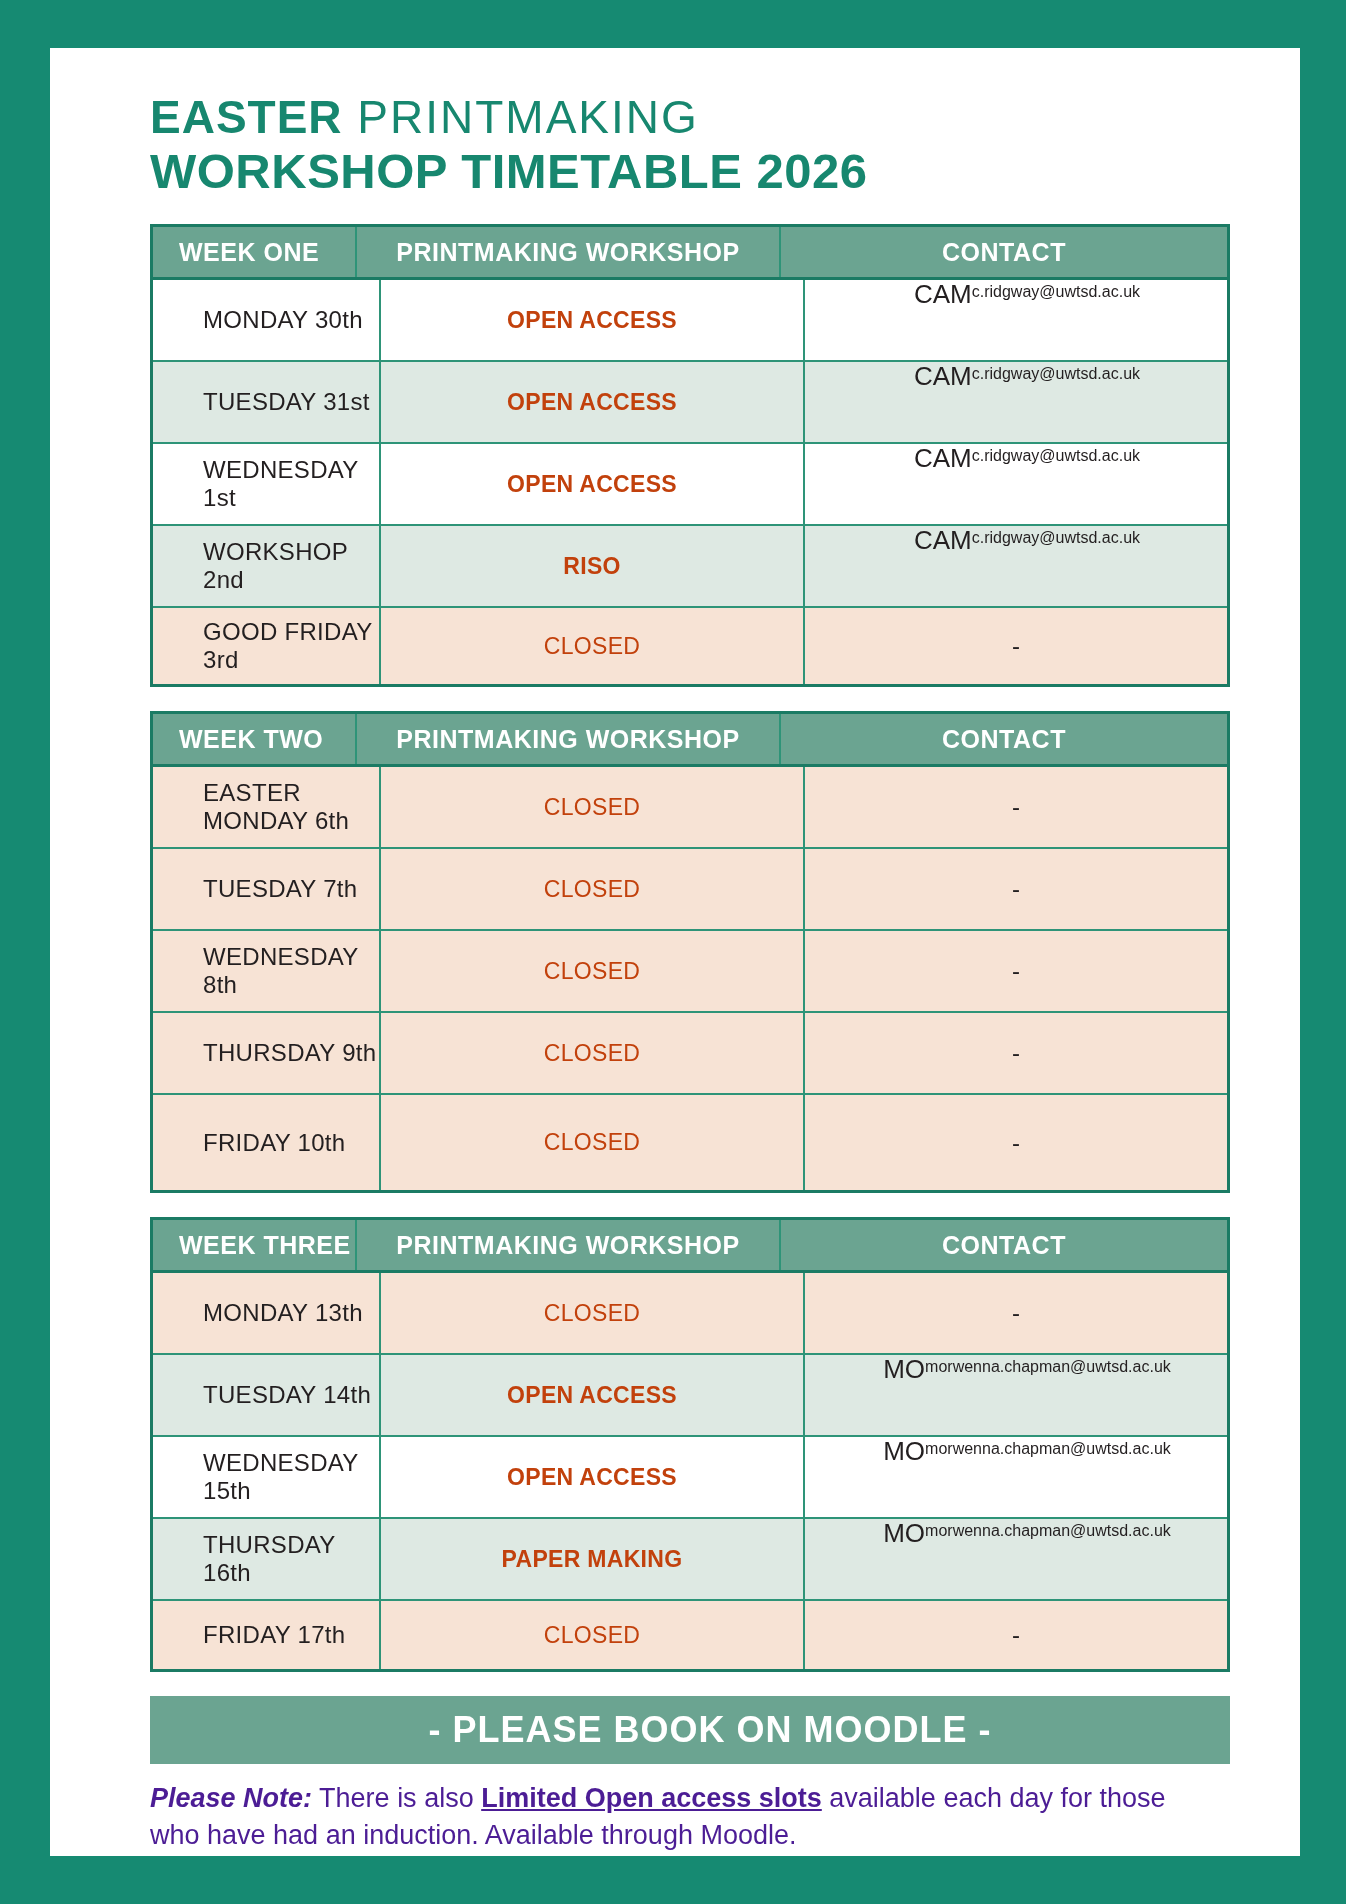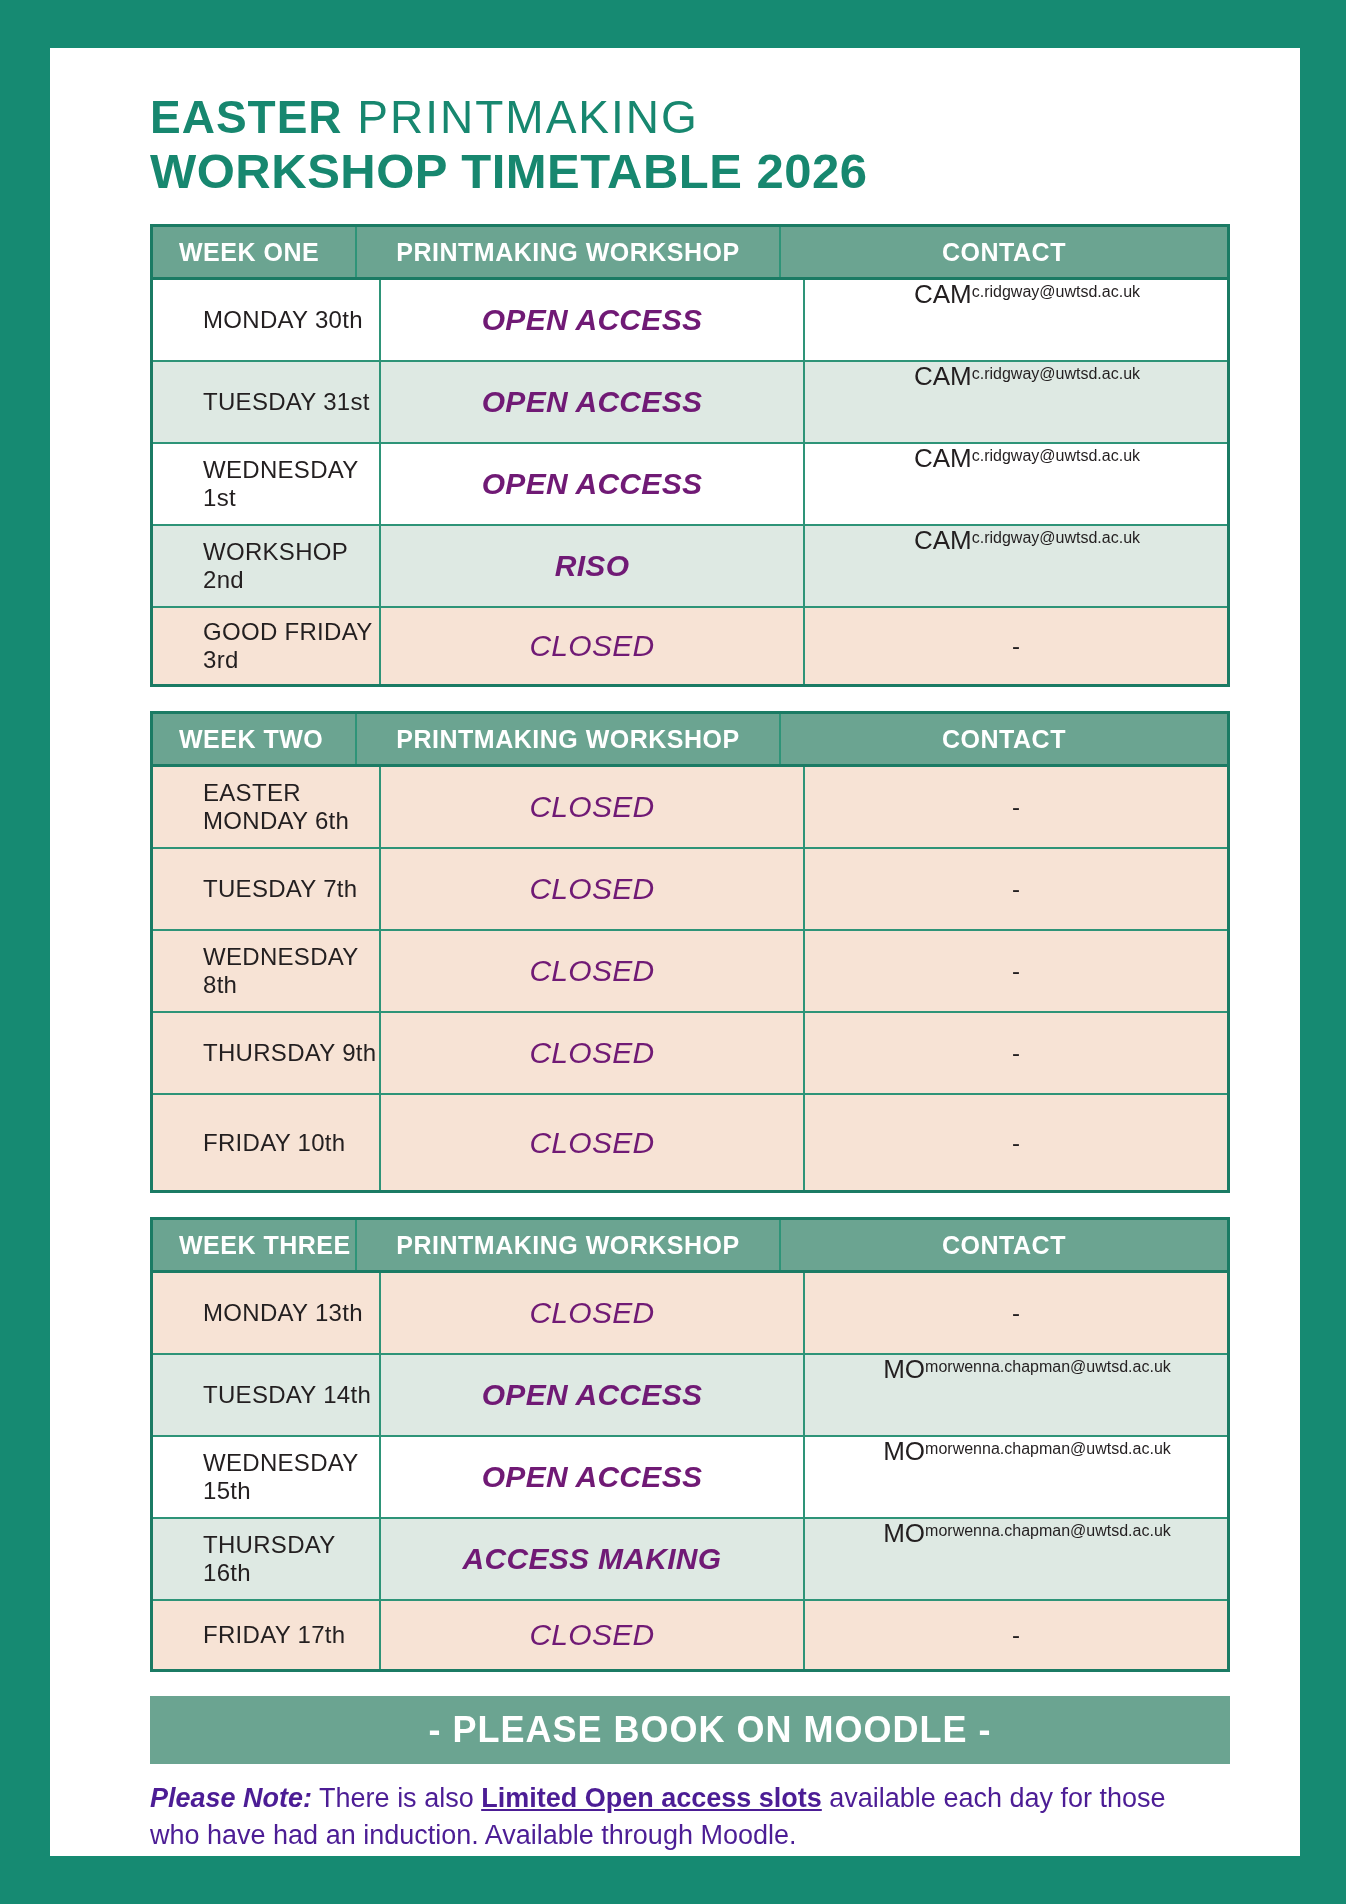--- a/index.html
+++ b/index.html
@@ -79,24 +79,23 @@
 
   .day-cell {
     display: flex; align-items: center;
     padding-left: 26px;
     font-size: 24px;
     color: #231F20;
     letter-spacing: 0.3px;
   }
   .workshop-cell {
     display: flex; align-items: center; justify-content: center;
-    font-size: 30px;
-    color: #701a75;
+    font-size: 23px;
+    color: #c2410c;
     letter-spacing: 0.3px;
-    font-style: italic;
   }
   .workshop-cell.bold { font-weight: 700; }
   .contact-cell {
     display: flex; justify-content: center;
     padding-left: 22px;
     color: #231F20;
   }
   .contact-cell.dash { align-items: center; padding-left: 0; font-size: 24px; }
   .contact-name { font-size: 26px; line-height: 1.15; }
   .contact-email { font-size: 16px; margin-top: 3px; }
@@ -244,21 +243,21 @@
           <div class="tt-row bg-white">
             <div class="col col1 day-cell">WEDNESDAY 15th</div>
             <div class="col col2 workshop-cell bold">OPEN ACCESS</div>
             <div class="col col3 contact-cell">
               <div class="contact-name">MO</div>
               <div class="contact-email">morwenna.chapman@uwtsd.ac.uk</div>
             </div>
           </div>
           <div class="tt-row bg-green">
             <div class="col col1 day-cell">THURSDAY 16th</div>
-            <div class="col col2 workshop-cell bold">ACCESS MAKING</div>
+            <div class="col col2 workshop-cell bold">PAPER MAKING</div>
             <div class="col col3 contact-cell">
               <div class="contact-name">MO</div>
               <div class="contact-email">morwenna.chapman@uwtsd.ac.uk</div>
             </div>
           </div>
           <div class="tt-row bg-peach">
             <div class="col col1 day-cell">FRIDAY 17th</div>
             <div class="col col2 workshop-cell">CLOSED</div>
             <div class="col col3 contact-cell dash">-</div>
           </div>

